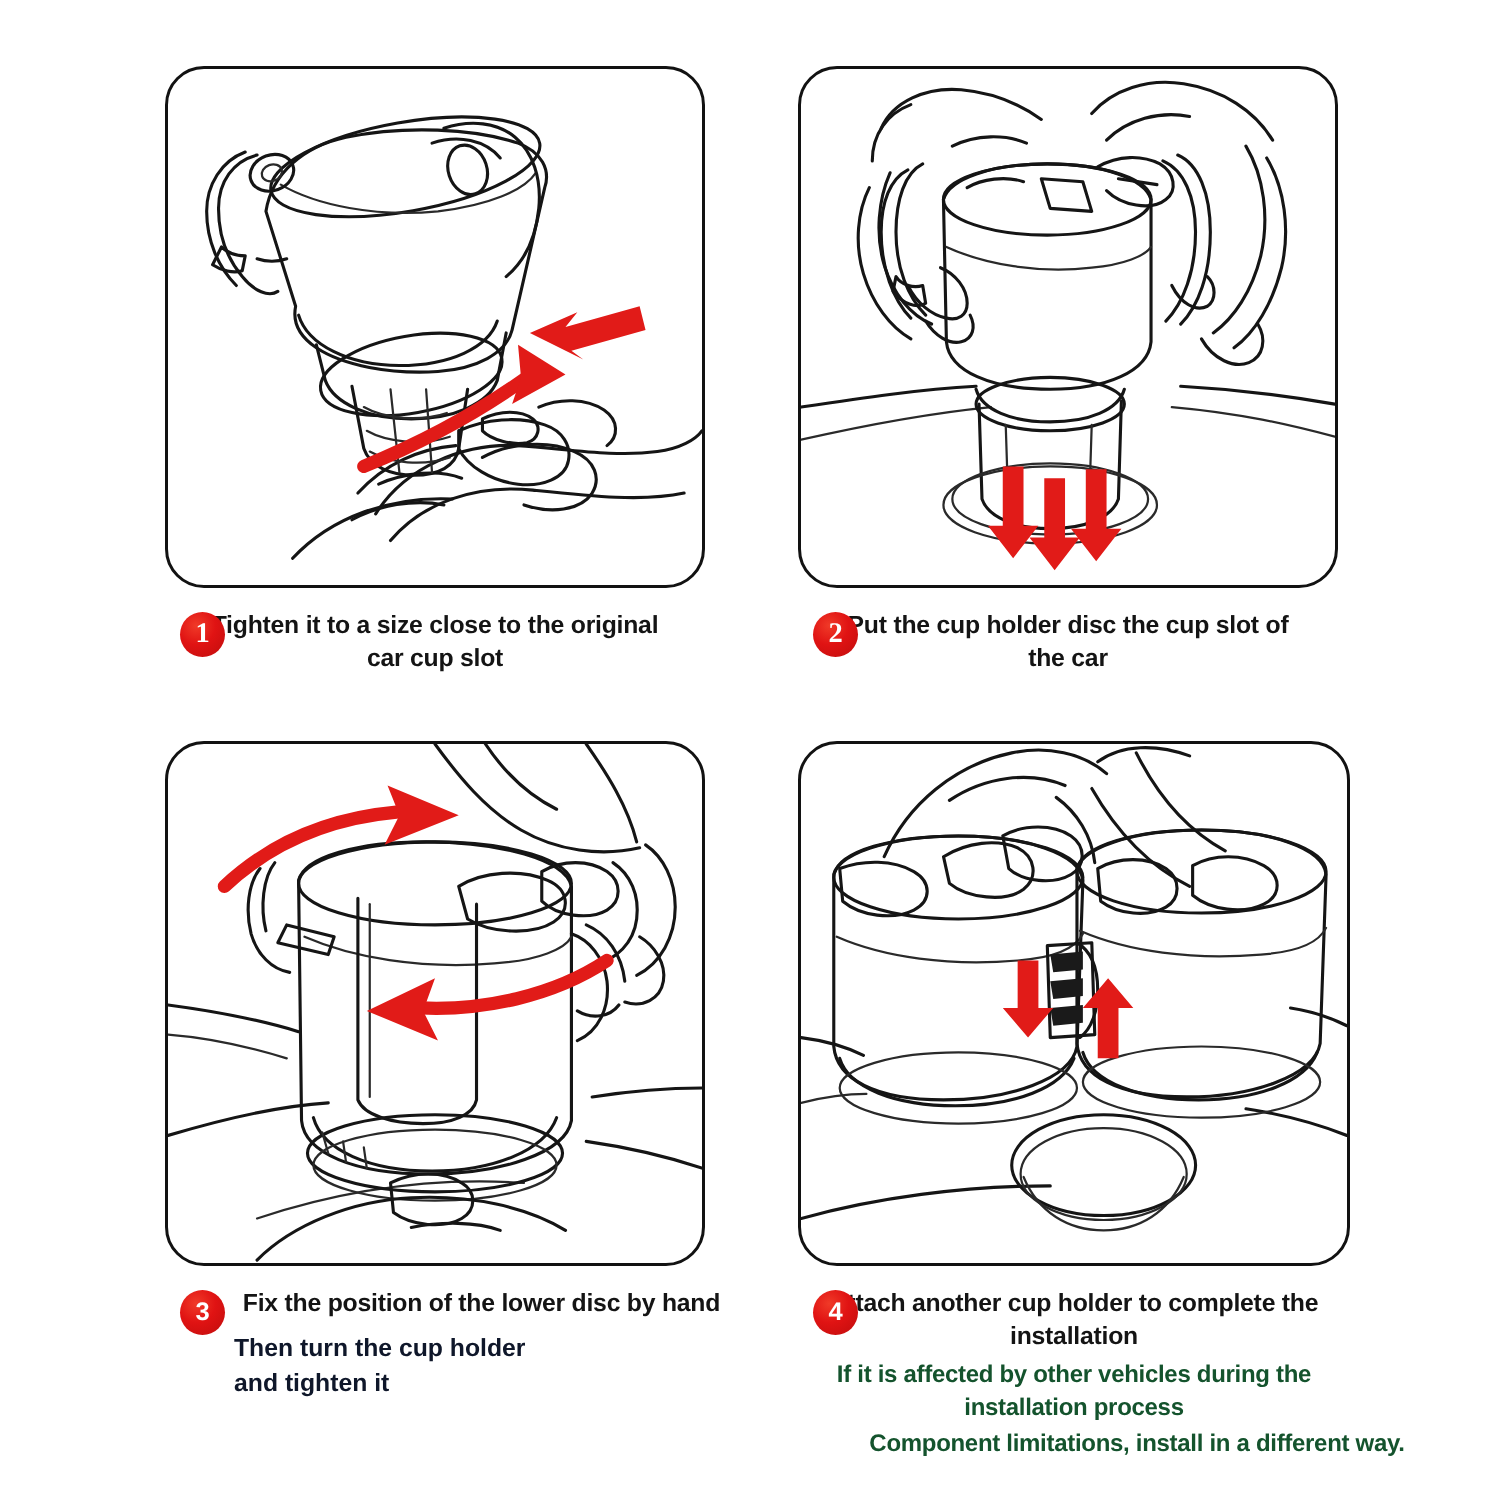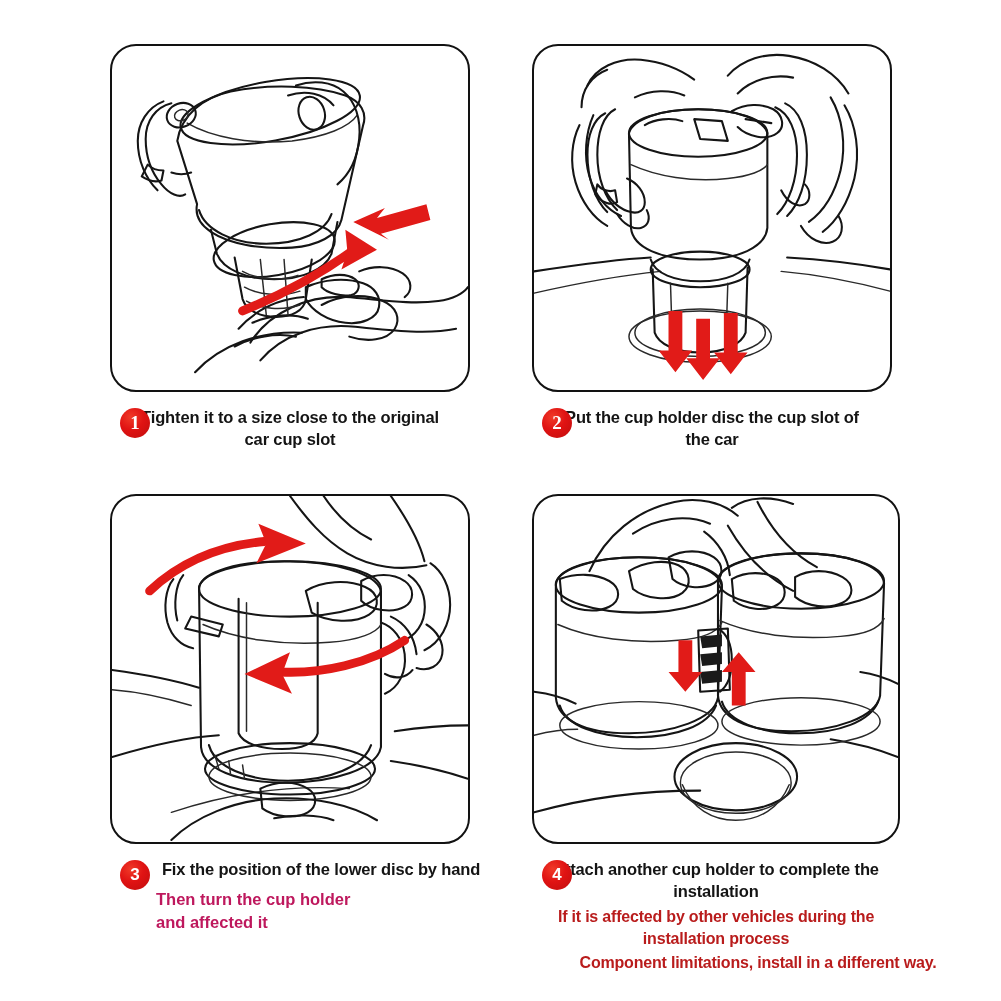--- a/index.html
+++ b/index.html
@@ -84,31 +84,31 @@
     text-align: center;
     margin-left: 46px;
   }
   .cap-3-line2 {
     display: block;
     margin-left: 46px;
     width: 330px;
     text-align: left;
     font-size: 16.5px;
     font-weight: 700;
-    color: #be185d;
+    color: #0f172a;
     line-height: 1.3;
     margin-top: 9px;
   }
   .cap-warn {
     display: block;
     margin: 3px auto 0 auto;
     width: 356px;
     font-size: 16px;
     font-weight: 700;
-    color: #b91c1c;
+    color: #14532d;
     line-height: 1.38;
     letter-spacing: -0.2px;
   }
   .cap-warn-2 {
     width: 368px;
     margin-top: 2px;
     margin-left: 42px;
   }
 
   .ink { fill: none; stroke: #151515; stroke-width: 2.1; stroke-linecap: round; stroke-linejoin: round; }
@@ -296,21 +296,21 @@
         <g>
           <path class="arrow-stroke" d="M296 146 C260 170 212 180 170 178"></path>
           <path class="arrow" d="M180 158 L134 180 L182 200 L172 180 Z"></path>
         </g>
       </svg>
     </div>
     <div class="caption">
       <span class="badge badge-3">3</span>
       <span class="cap-main cap-3">Fix the position of the lower disc by hand</span>
       <span class="cap-3-line2">Then turn the cup holder</span>
-      <span class="cap-3-line2" style="margin-top:1px">and affected it</span>
+      <span class="cap-3-line2" style="margin-top:1px">and tighten it</span>
     </div>
   </div>
 
   <div class="step step-4">
     <div class="panel">
       <svg viewBox="0 0 368 350">
 
         <path class="ink" d="M0 198 C16 200 30 204 42 210"></path>
         <path class="ink" d="M330 178 C344 180 356 184 368 190"></path>
         <path class="ink-thin" d="M0 242 C16 238 30 236 44 236"></path>

